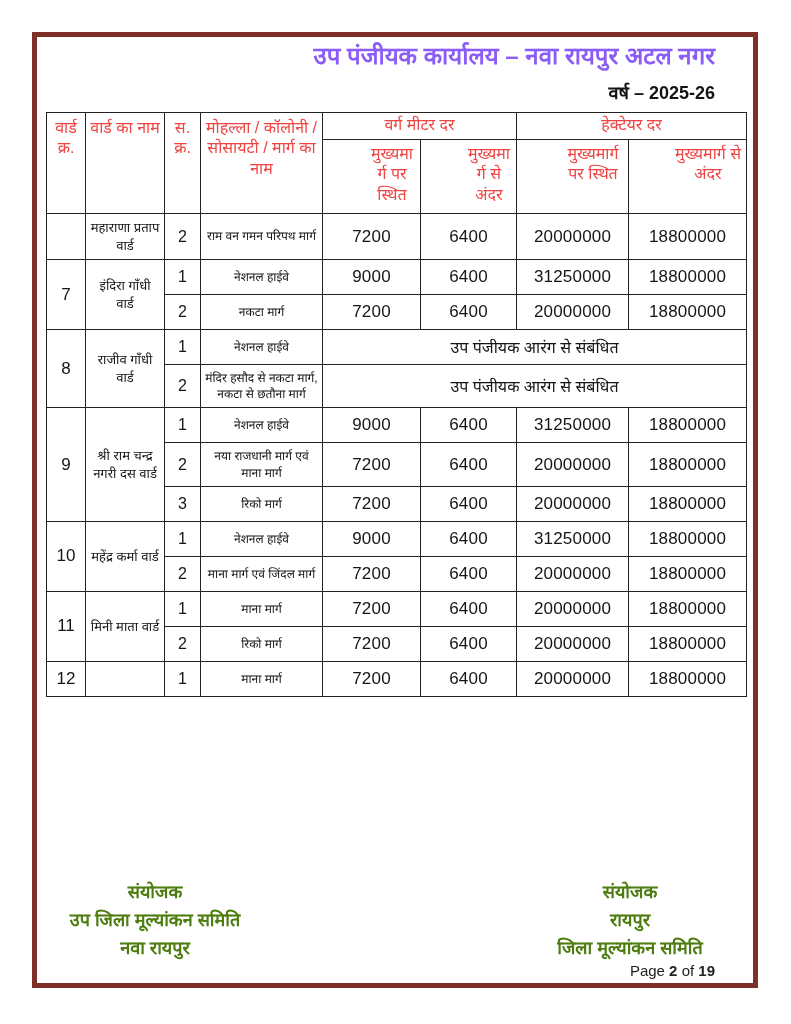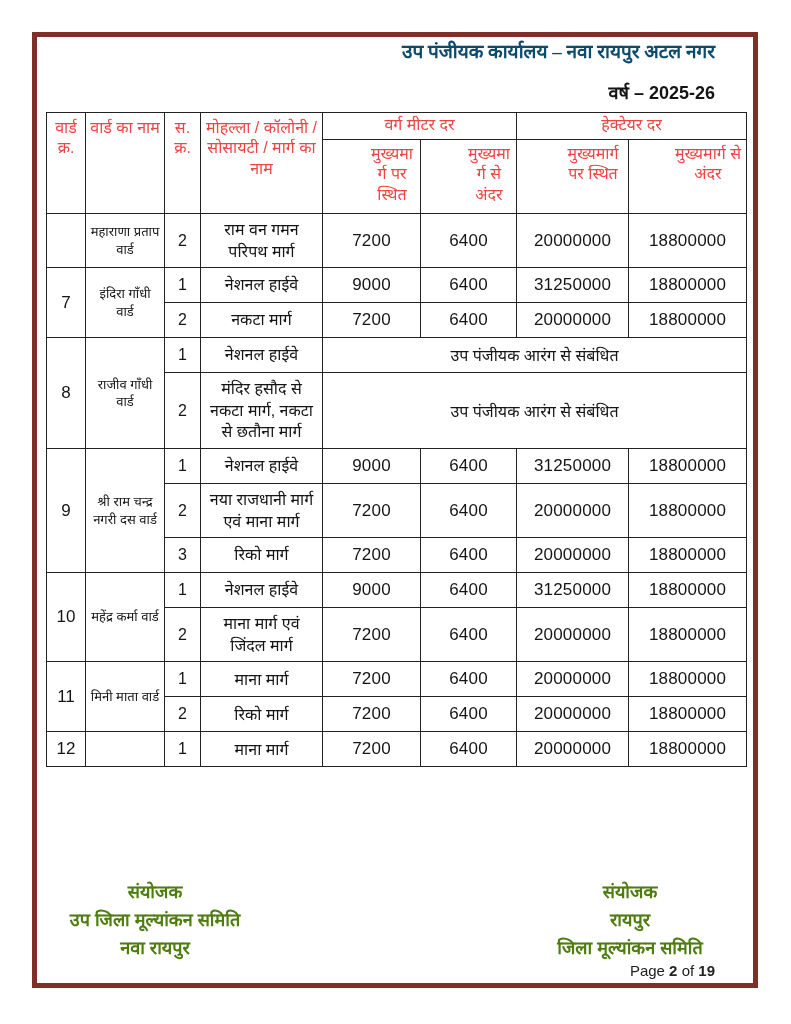--- a/index.html
+++ b/index.html
@@ -6,21 +6,21 @@
   body{
     width:791px;height:1024px;position:relative;background:#ffffff;
     font-family:"Liberation Sans", sans-serif;color:#151515;overflow:hidden;
   }
   .frame{
     position:absolute;left:32px;top:32px;width:726px;height:956px;
     border:5px solid #7d2f28;box-sizing:border-box;background:#ffffff;
   }
   .doc-title{
     position:absolute;top:38px;right:76px;
-    font-size:19px;font-weight:bold;color:#0c4a6e;white-space:nowrap;font-family:Liberation Serif, serif;
+    font-size:24px;font-weight:bold;color:#8b5cf6;white-space:nowrap;
   }
   .year-label{
     position:absolute;top:80px;right:76px;
     font-size:18px;font-weight:bold;color:#141414;white-space:nowrap;
   }
   table.rates{
     position:absolute;left:46px;top:112px;width:700px;
     border-collapse:collapse;table-layout:fixed;background:#fff;
   }
   table.rates th, table.rates td{
@@ -30,21 +30,21 @@
   }
   table.rates th{
     color:#ef4444;font-weight:normal;font-size:16px;line-height:1.28;
     vertical-align:top;
   }
   tr.group-row th.span-head{height:22px;padding:2px 3px;}
   tr.sub-row th{height:64px;padding-top:4px;padding-left:44px;}
   td.c-sn{font-size:16px;}
   td.c-ward-no{font-size:17px;}
   td.c-ward-name{font-size:13px;line-height:1.35;padding:6px 2px;}
-  td.c-road{font-size:16px;line-height:1.35;padding:6px 4px;margin-top:36px;}
+  td.c-road{font-size:12px;line-height:1.35;padding:6px 4px;margin-top:36px;}
   td.c-num{font-size:17px;letter-spacing:0.2px;}
   td.c-note{font-size:16px;margin-left:18px;}
   tr.data-row{height:35px;}
   .sig-block{
     position:absolute;top:878px;width:200px;text-align:center;
     font-size:18px;font-weight:600;line-height:28px;color:#4d7c0f;
   }
   .sig-left{left:55px;}
   .sig-right{left:530px;}
   .page-num{

